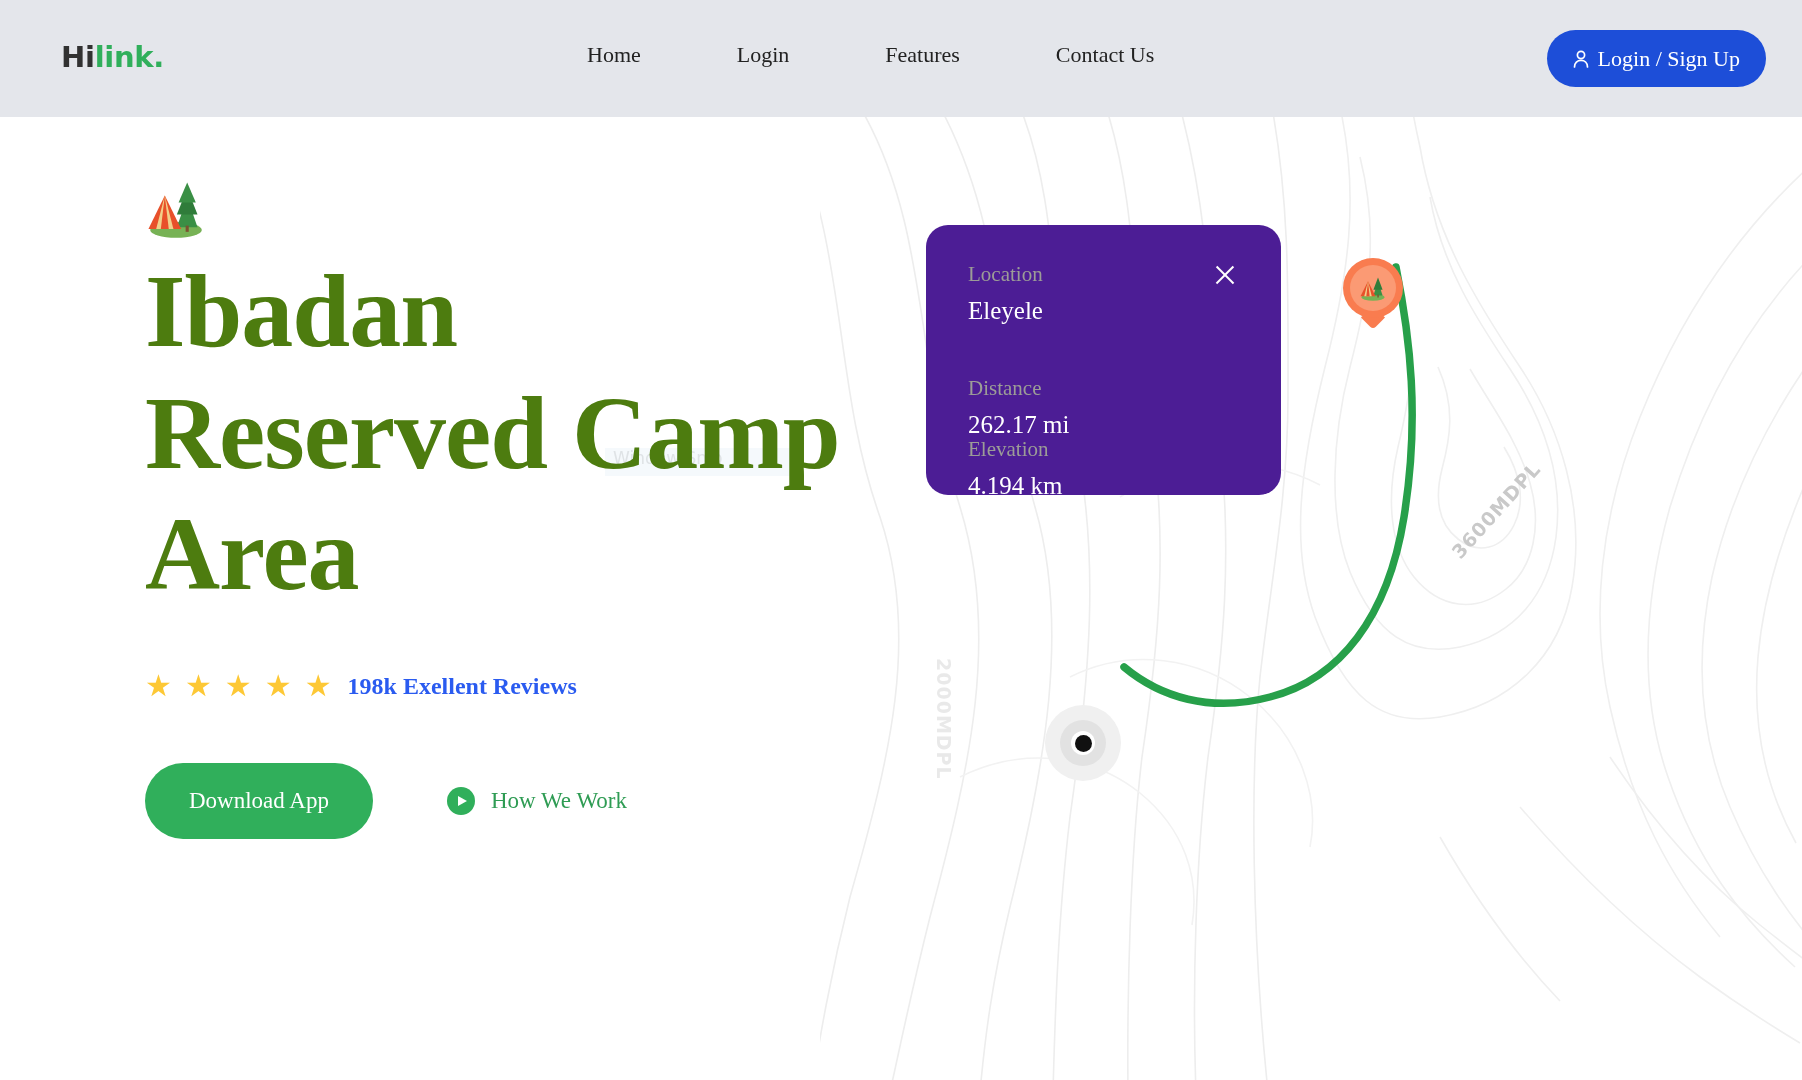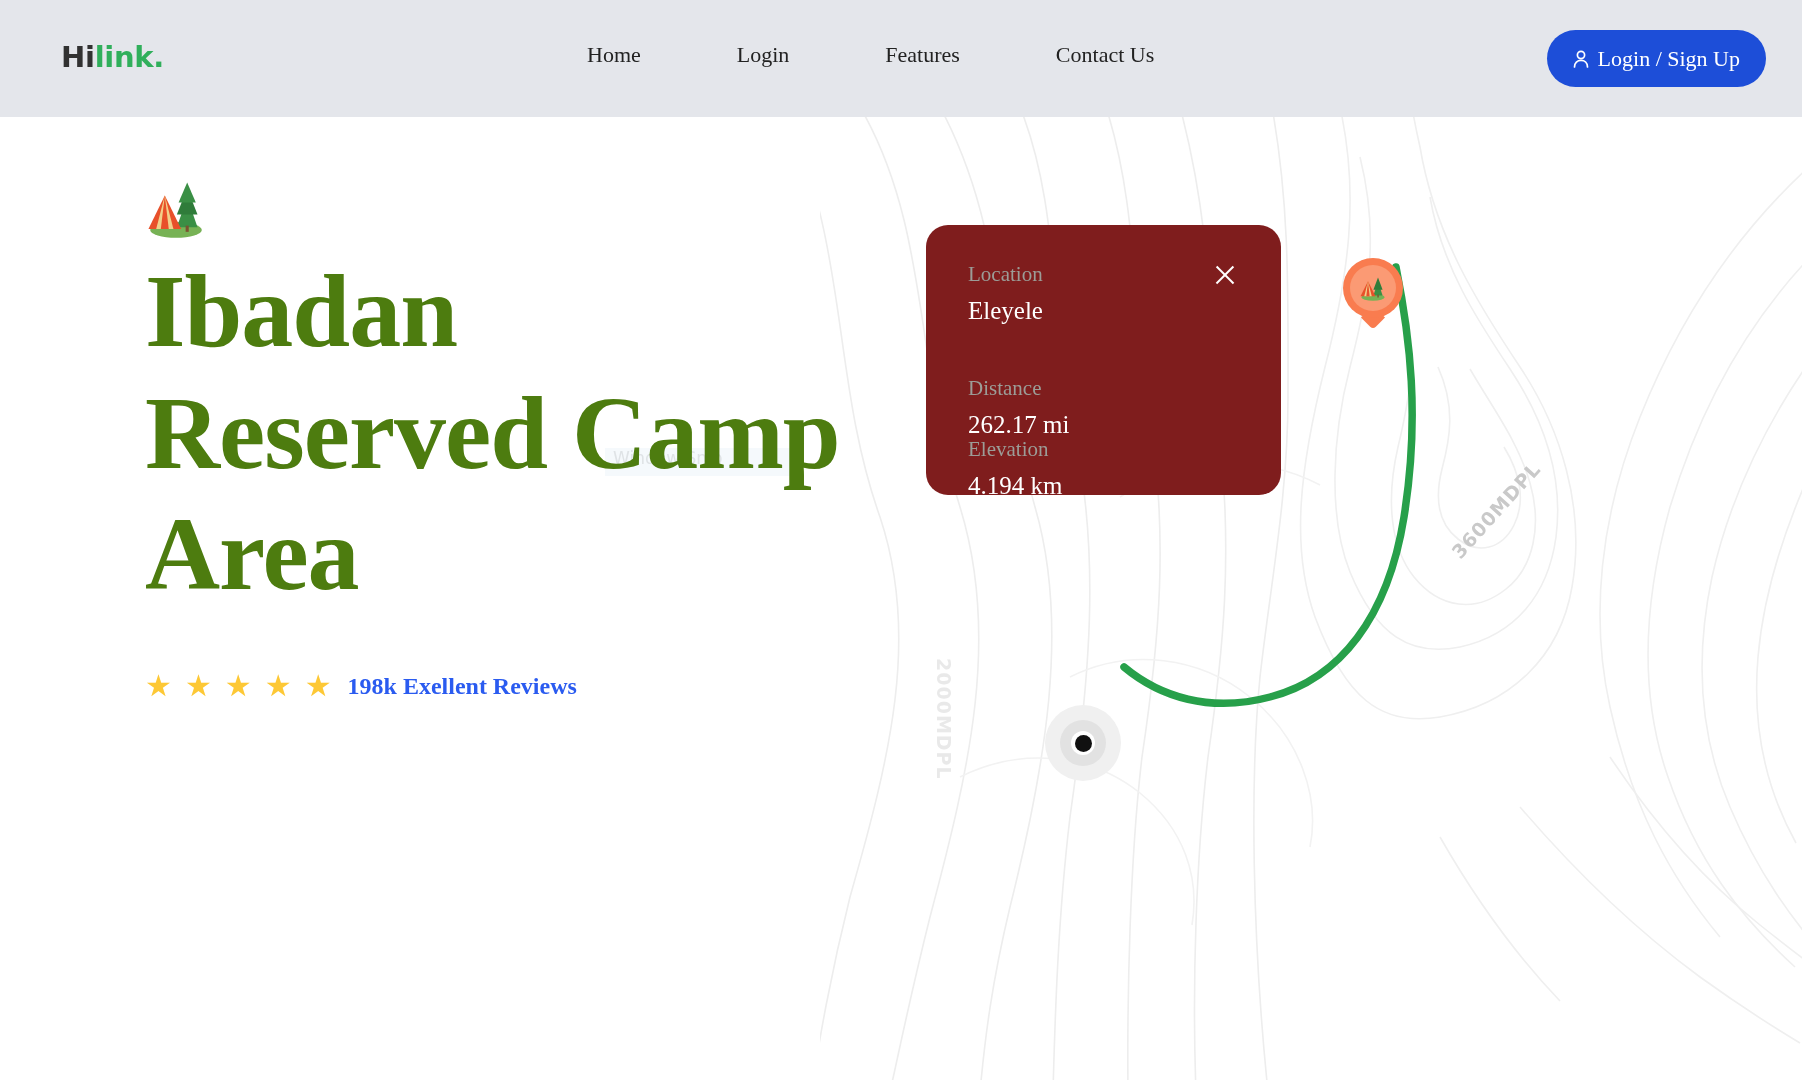--- a/index.html
+++ b/index.html
@@ -304,21 +304,21 @@
   }
   #camp-pin .emoji { width: 30px; height: 30px; display: block; }
 
   
   #info-card {
     position: absolute;
     left: 926px;
     top: 225px;
     width: 355px;
     height: 270px;
-    background: #7f1d1d;
+    background: #4c1d95;
     border-radius: 22px;
     z-index: 30;
     padding: 38px 42px 36px 42px;
   }
   #info-card .row-top {
     display: flex;
     justify-content: space-between;
     align-items: flex-start;
   }
   #info-card .muted {
@@ -476,20 +476,29 @@
       <div id="stars">
         <span class="star">★</span>
         <span class="star">★</span>
         <span class="star">★</span>
         <span class="star">★</span>
         <span class="star">★</span>
       </div>
       <span id="reviews-label">198k Exellent Reviews</span>
     </div>
 
+    <div id="cta-row">
+      <button id="download-btn">Download App</button>
+      <div id="how-we-work">
+        <span id="play-icon">
+          <span class="tri"></span>
+        </span>
+        <span id="how-label">How We Work</span>
+      </div>
+    </div>
   </div>
 
   <div id="header">
     <div id="logo">
       <span class="hi">Hi</span><span class="link">link.</span>
     </div>
 
     <nav id="nav">
       <a href="#">Home</a>
       <a href="#">Login</a>

